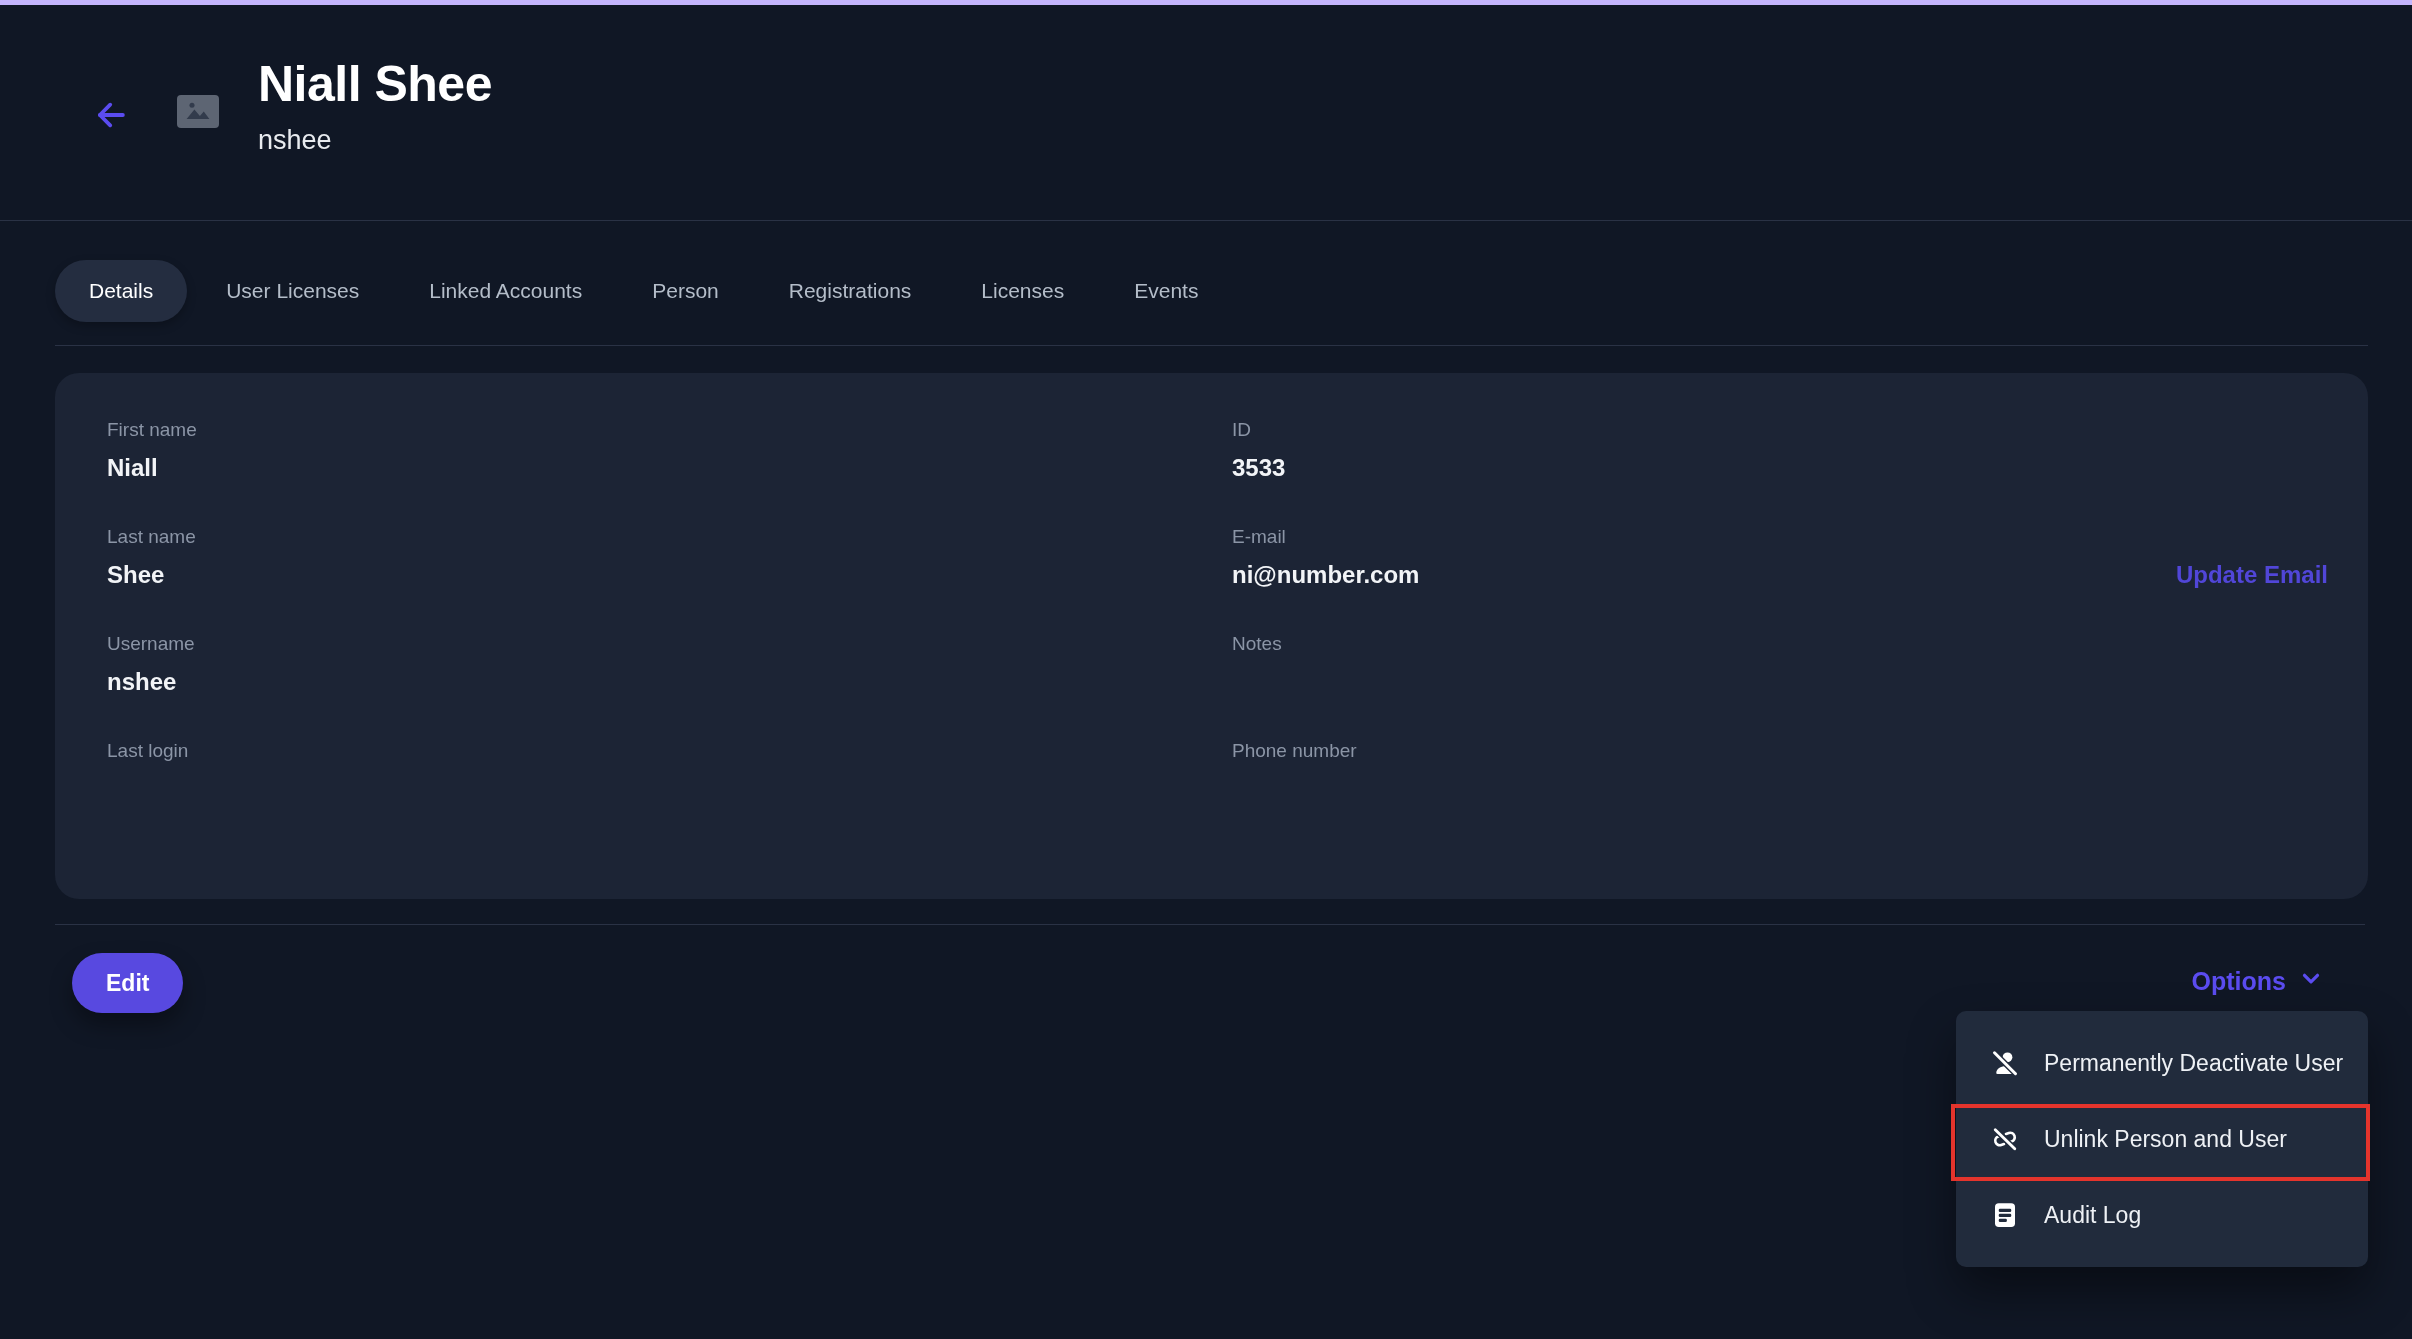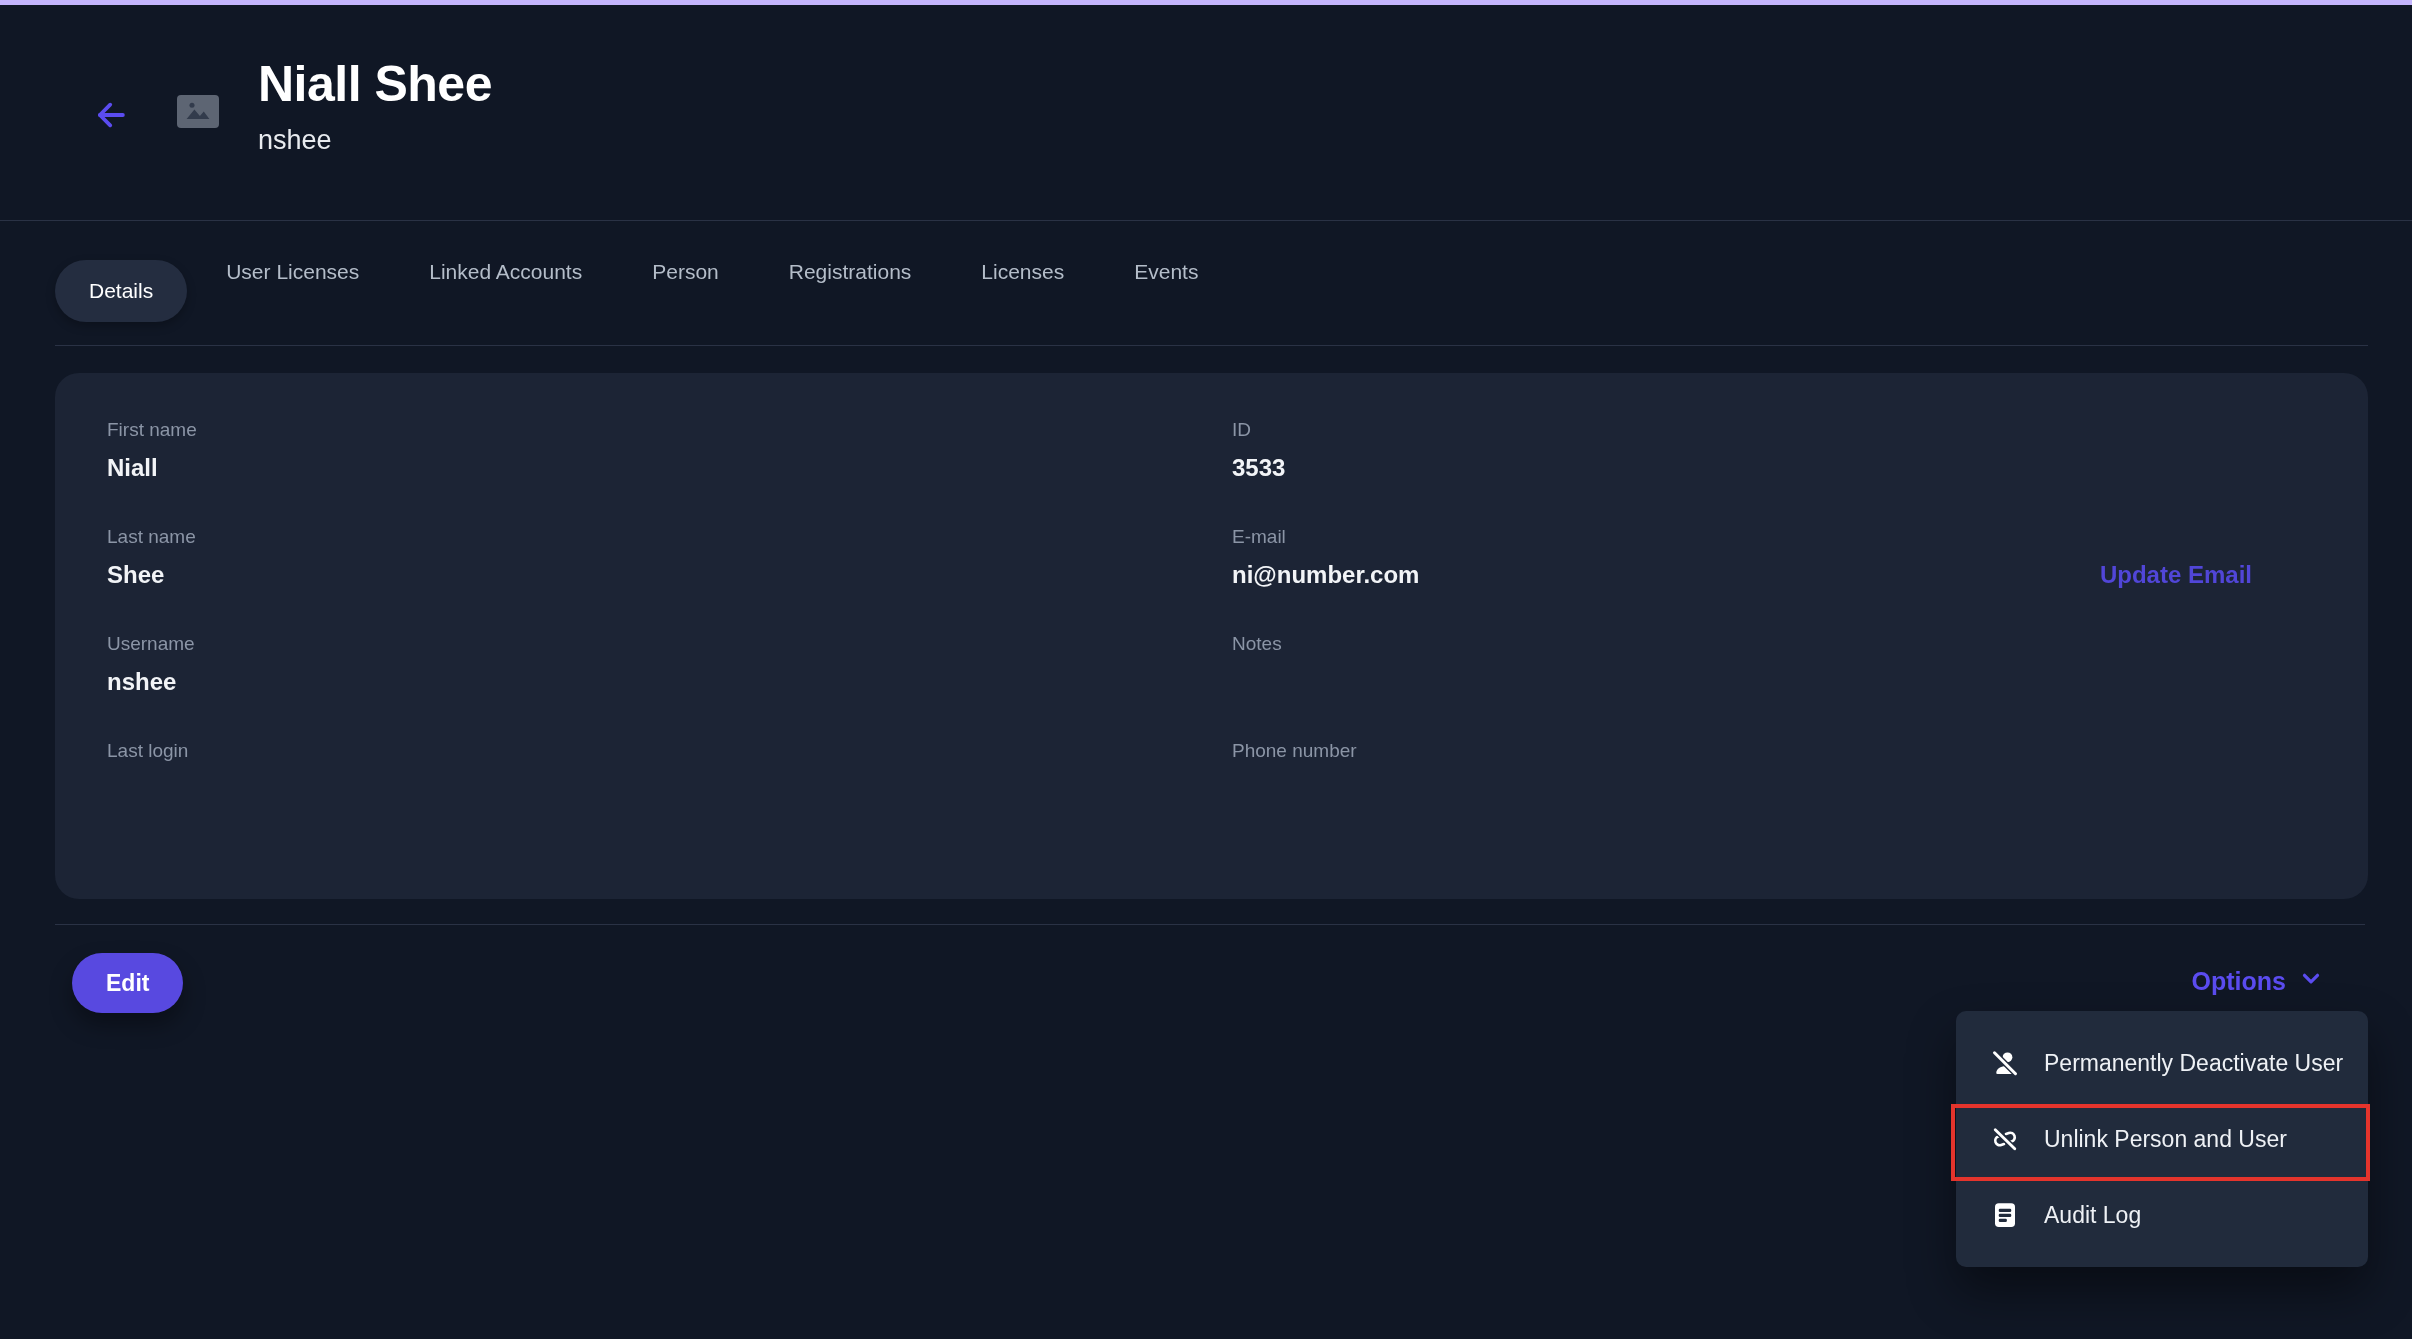--- a/index.html
+++ b/index.html
@@ -37,40 +37,40 @@
     color:#e8ebef; font-size:27px; font-weight:400;
     margin-top:14px; line-height:30px;
   }
   .divider { position:absolute; height:1px; background:#2a3245; }
   .divider-header { top:215px; left:0; width:2412px; }
   .divider-tabs   { top:340px; left:55px; width:2313px; }
   .divider-footer { top:919px; left:55px; width:2310px; }
   
   .tabs {
     position:absolute; left:55px; top:255px;
-    display:flex; align-items:flex-start; gap:70px; height:62px;
+    display:flex; align-items:center; gap:70px; height:62px;
   }
   .tab {
     color:#b4bdc9; font-size:21px; font-weight:500;
     cursor:pointer; white-space:nowrap;
   }
   .tab.active {
     color:#ffffff;
     background:#242d40;
     height:62px; line-height:62px;
     padding:0 34px; border-radius:31px;
     margin-right:-31px;
     box-shadow:0 4px 10px rgba(0,0,0,0.25);
   }
   
   .card {
     position:absolute; left:55px; top:368px;
     width:2313px; height:526px;
     background:#1c2435; border-radius:24px;
-    padding:46px 116px 0 52px;
+    padding:46px 40px 0 52px;
     display:grid; grid-template-columns:1125px 1fr;
   }
   .field { margin-bottom:43px; position:relative; }
   .field-label { color:#8b95a6; font-size:19px; line-height:22px; }
   .field-value {
     color:#f2f4f7; font-size:24px; line-height:30px;
     margin-top:12px; min-height:30px;font-weight:bold;
   }
   .update-link {
     position:absolute; right:0; top:34px;

